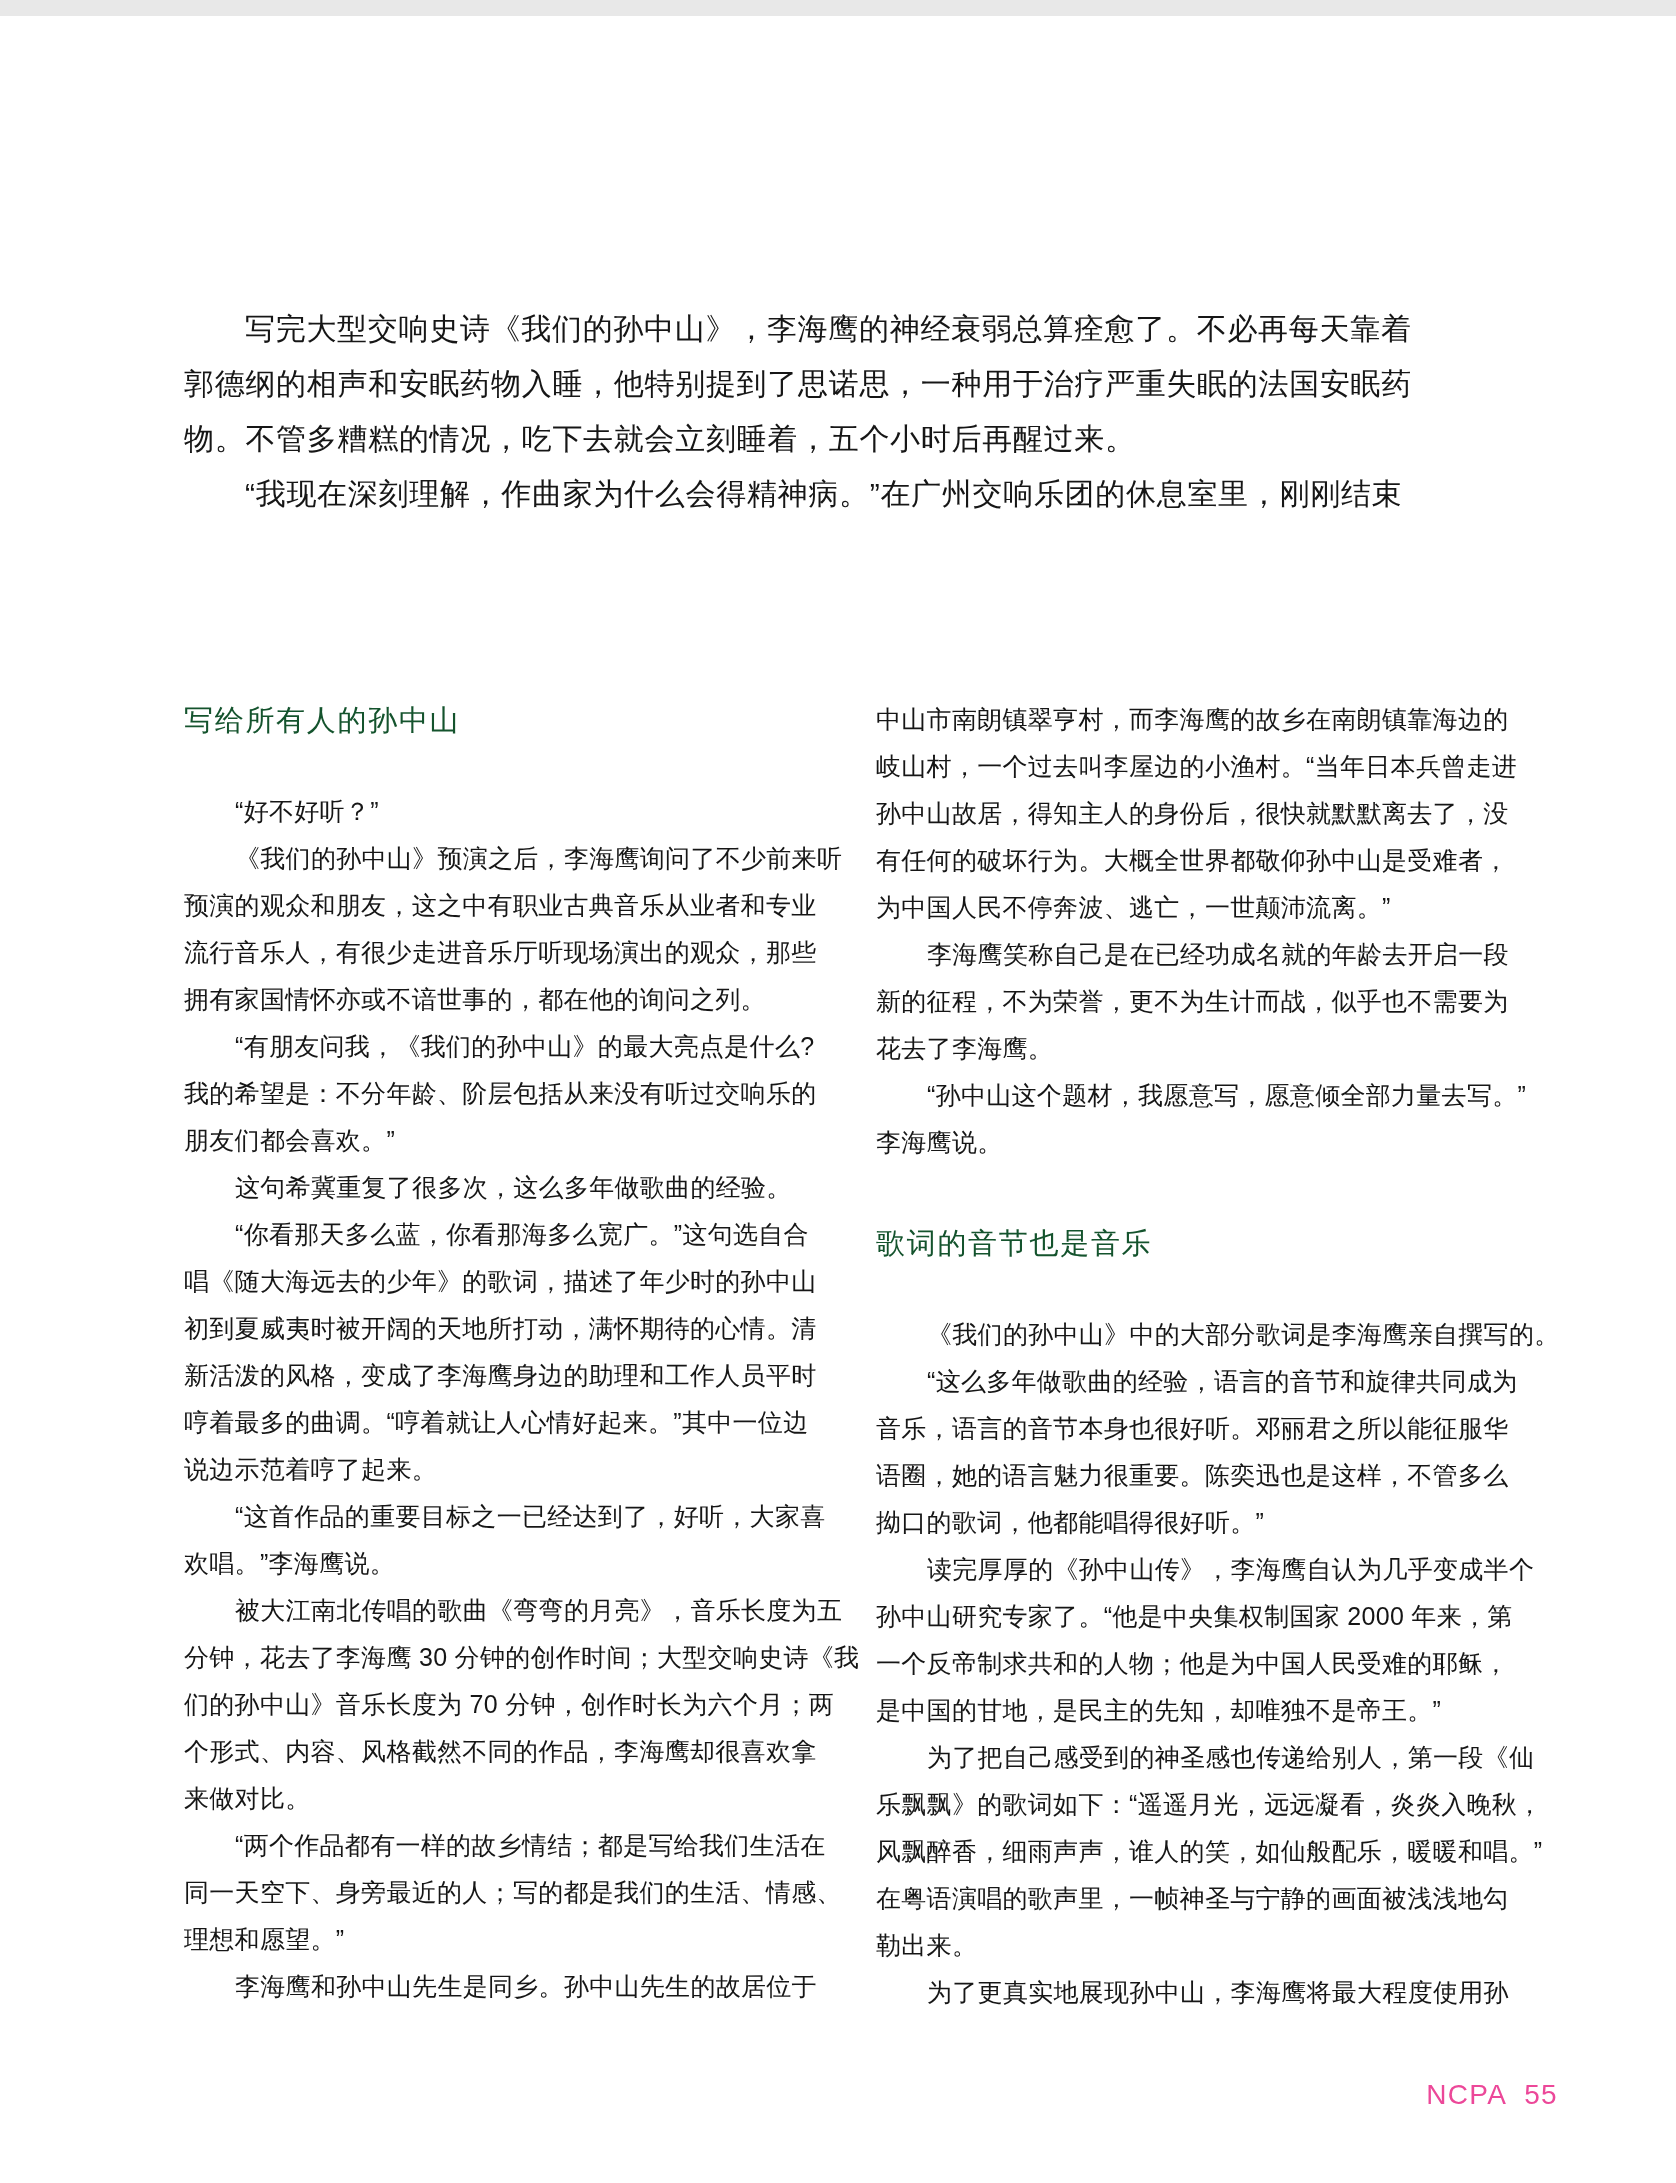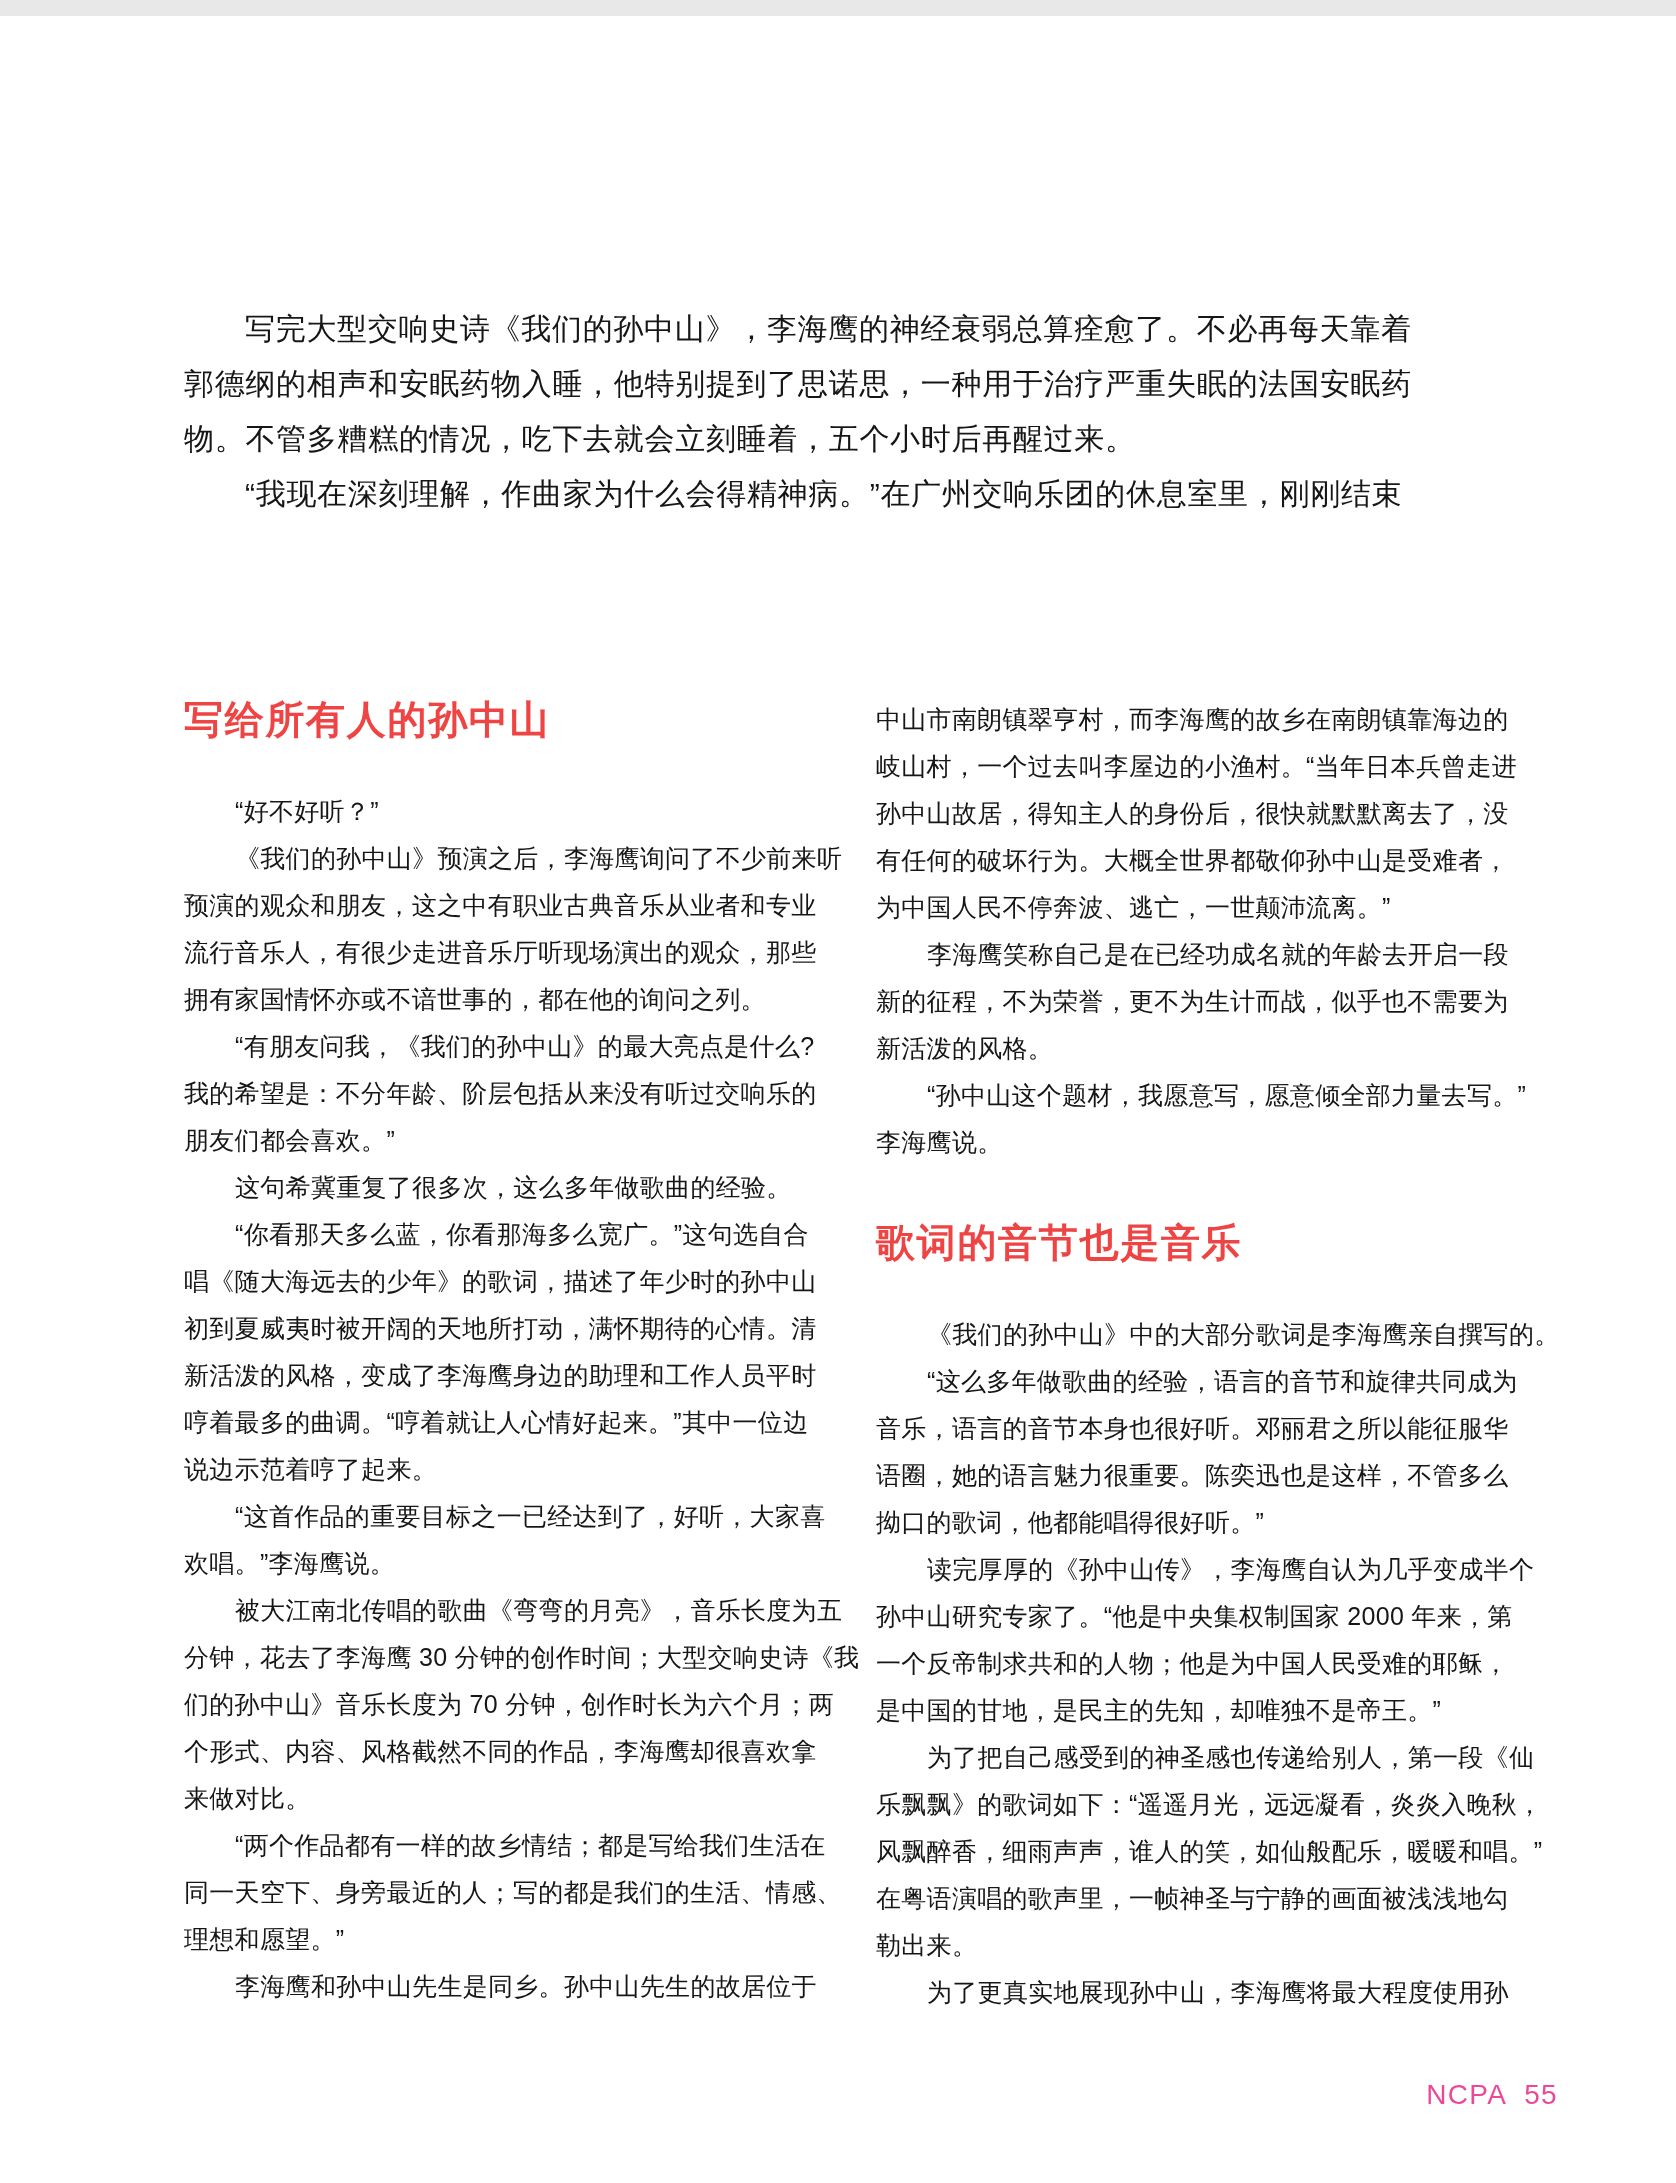--- a/index.html
+++ b/index.html
@@ -39,25 +39,25 @@
     line-height: 47px;
   }
   .col-left  { left: 184px;  width: 644px; }
   .col-right { left: 876px; width: 639px; }
   .col .line {
     white-space: nowrap;
     letter-spacing: 0.3px;
   }
   .col .line.indent { text-indent: 51px; }
   .col .heading {
-    font-size: 39px;
-    font-weight: bold;
+    font-size: 29px;
+    font-weight: normal;
     line-height: 48px;
     letter-spacing: 1.7px;
-    color: #ef4444;
+    color: #14532d;
     white-space: nowrap;
     margin-bottom: 44px;
   }
   .col .heading:not(:first-child) { margin-top: 53px; }
   
   .footer {
     position: absolute;
     top: 2064px;
     right: 118px;
     font-size: 28px;
@@ -111,21 +111,21 @@
     </section>
 
   <section class="col col-right">
       <div class="line">中山市南朗镇翠亨村，而李海鹰的故乡在南朗镇靠海边的</div>
       <div class="line">岐山村，一个过去叫李屋边的小渔村。“当年日本兵曾走进</div>
       <div class="line">孙中山故居，得知主人的身份后，很快就默默离去了，没</div>
       <div class="line">有任何的破坏行为。大概全世界都敬仰孙中山是受难者，</div>
       <div class="line">为中国人民不停奔波、逃亡，一世颠沛流离。”</div>
       <div class="line indent">李海鹰笑称自己是在已经功成名就的年龄去开启一段</div>
       <div class="line">新的征程，不为荣誉，更不为生计而战，似乎也不需要为</div>
-      <div class="line">新活泼的风格。</div>
+      <div class="line">花去了李海鹰。</div>
       <div class="line indent">“孙中山这个题材，我愿意写，愿意倾全部力量去写。”</div>
       <div class="line">李海鹰说。</div>
       <div class="heading">歌词的音节也是音乐</div>
       <div class="line indent">《我们的孙中山》中的大部分歌词是李海鹰亲自撰写的。</div>
       <div class="line indent">“这么多年做歌曲的经验，语言的音节和旋律共同成为</div>
       <div class="line">音乐，语言的音节本身也很好听。邓丽君之所以能征服华</div>
       <div class="line">语圈，她的语言魅力很重要。陈奕迅也是这样，不管多么</div>
       <div class="line">拗口的歌词，他都能唱得很好听。”</div>
       <div class="line indent">读完厚厚的《孙中山传》，李海鹰自认为几乎变成半个</div>
       <div class="line">孙中山研究专家了。“他是中央集权制国家 2000 年来，第</div>

